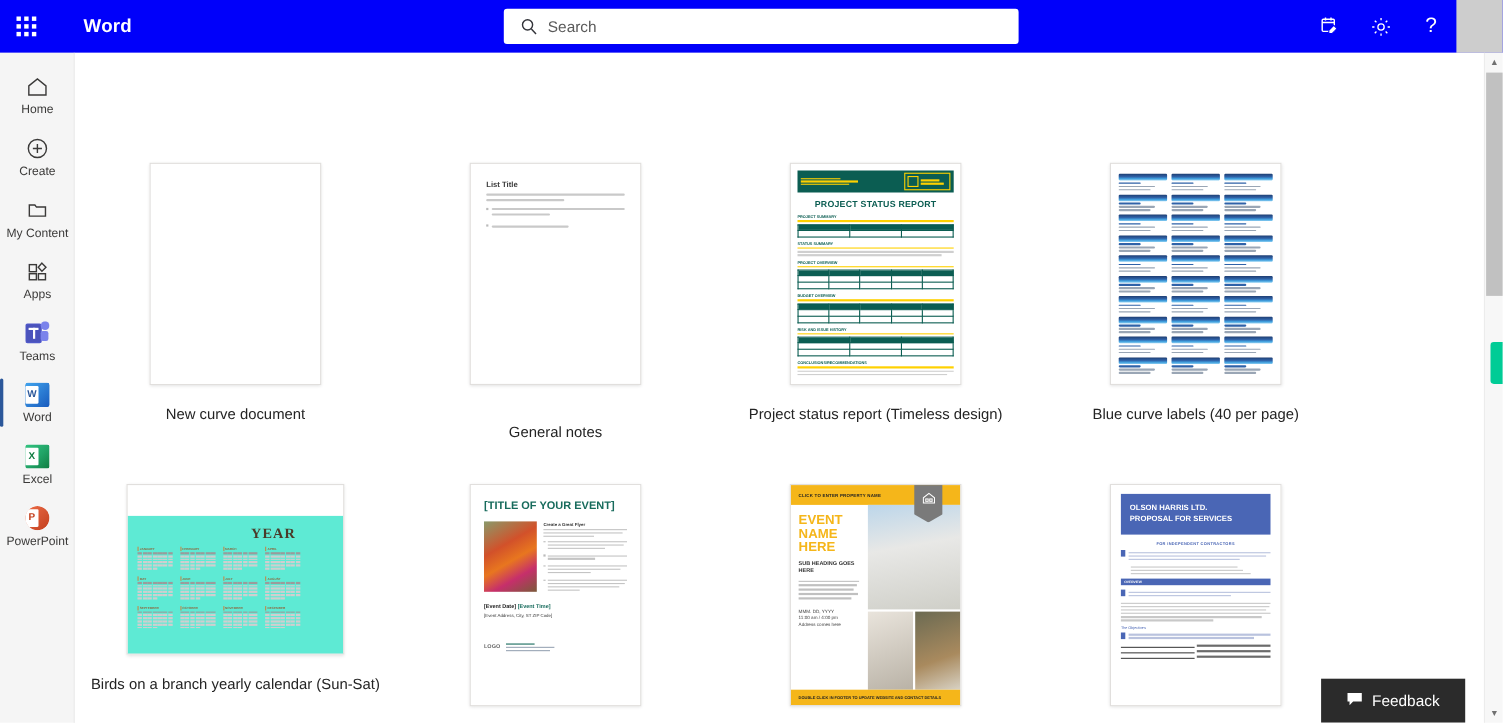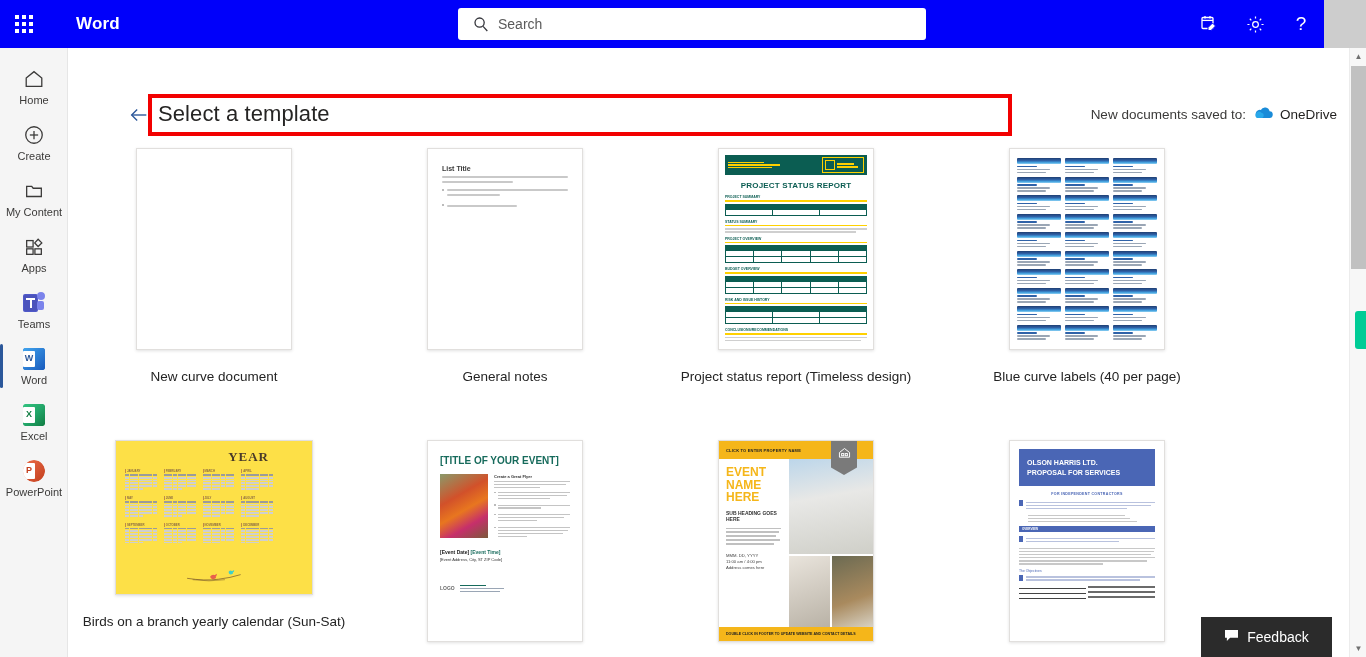--- a/index.html
+++ b/index.html
@@ -183,21 +183,21 @@
 
   
   .lbl-sheet { width: 100%; height: 100%; padding: 9px 7px; display: grid;
                grid-template-columns: repeat(3, 1fr); gap: 3px 4px; }
   .lbl-cell { display: flex; flex-direction: column; gap: 1.5px; }
   .lbl-bar { height: 6px; background: linear-gradient(180deg,#1f3e72 0%,#2f62a8 45%,#3f9ddc 72%,#8fd0f2 100%); border-radius: 1px; }
   .lbl-ln { height: 1.6px; background: #9aa6b5; border-radius: 1px; }
   .lbl-ln.t { background: #2f62a8; width: 46%; }
 
   
-  .cal { width: 100%; height: 100%; background: #fde047; padding: 8px 9px; position: relative; }
+  .cal { width: 100%; height: 100%; background: #5eead4; padding: 8px 9px; position: relative; margin-top: 28px; }
   .cal-year { text-align: right; font-family: "Liberation Serif", serif; font-size: 13px;
               font-weight: bold; color: #4a3b2a; letter-spacing: 1px; padding-right: 34px; margin-bottom: 4px; }
   .cal-grid { display: grid; grid-template-columns: repeat(4, 1fr); gap: 6px 7px; padding-right: 30px; }
   .cal-m { }
   .cal-m .mn { font-size: 2.8px; color: #8a6a42; font-weight: bold; border-left: 1px solid #c08b4a; padding-left: 1px; }
   .cal-m .dw { display: grid; grid-template-columns: repeat(7, 1fr); gap: .5px; margin-top: 1px; }
   .cal-m .dw i { height: 1.8px; background: #cfcfcf; display: block; }
   .cal-m .dw i.b { background: #9b9b9b; }
   .cal-branch { position: absolute; left: 22%; bottom: 12px; width: 56%; height: 12px; }
 
@@ -434,54 +434,33 @@
         <span style="position:absolute;left:0;top:3px;width:12px;height:16px;background:#fff;border-radius:1px;"></span>
         <span style="position:absolute;left:1.5px;top:5.5px;width:9px;height:11px;color:#c43e1c;font-size:9px;font-weight:bold;text-align:center;line-height:11px;font-family:'Liberation Sans',sans-serif;">P</span>
       </span>
     </span>
     <span class="rail-label">PowerPoint</span>
   </div>
 </div>
 
 <div id="main">
 
-  <div id="page-head">
-    <div id="back-arrow">
-      <svg width="22" height="22" viewBox="0 0 24 24" fill="none" stroke="#2b579a" stroke-width="1.5">
-        <line x1="20" y1="12" x2="4" y2="12"></line>
-        <polyline points="10,6 4,12 10,18"></polyline>
-      </svg>
-    </div>
-    <div id="title-highlight"></div>
-    <div id="page-title">Select a template</div>
-
-    <div id="save-to">
-      <span>New documents saved to:</span>
-      <span>
-        <svg width="20" height="14" viewBox="0 0 24 16">
-          <path d="M7 14 h12.5 a4 4 0 0 0 .4-8 A5.6 5.6 0 0 0 9.4 4.3 A4.6 4.6 0 0 0 7 14 Z" fill="#1a8bd8"></path>
-          <path d="M4.5 14 h6.5 a3.4 3.4 0 0 0 -.8-6.4 A4.2 4.2 0 0 0 4.5 14 Z" fill="#28a8ea"></path>
-        </svg>
-      </span>
-      <span class="od-label">OneDrive</span>
-    </div>
-  </div>
 
   <div id="grid">
 
     <div class="tpl-row" style="top:0;">
 
       <div class="tpl-cell" style="left:0;">
         <div class="thumb-frame">
           <div class="blank-doc"></div>
         </div>
         <div class="tpl-label">New curve document</div>
       </div>
 
-      <div class="tpl-cell" style="left:291px;">
+      <div class="tpl-cell" style="left:291px;gap:16px;">
         <div class="thumb-frame">
           <div class="gn">
             <div class="gn-title">List Title</div>
             <div class="gn-line" style="width:100%"></div>
             <div class="gn-line" style="width:56%"></div>
             <div class="gn-bul">
                 <span class="dot"></span>
                 <span class="ls">
               <span class="gn-line" style="width:100%;display:block"></span>
               <span class="gn-line" style="width:44%;display:block"></span>

